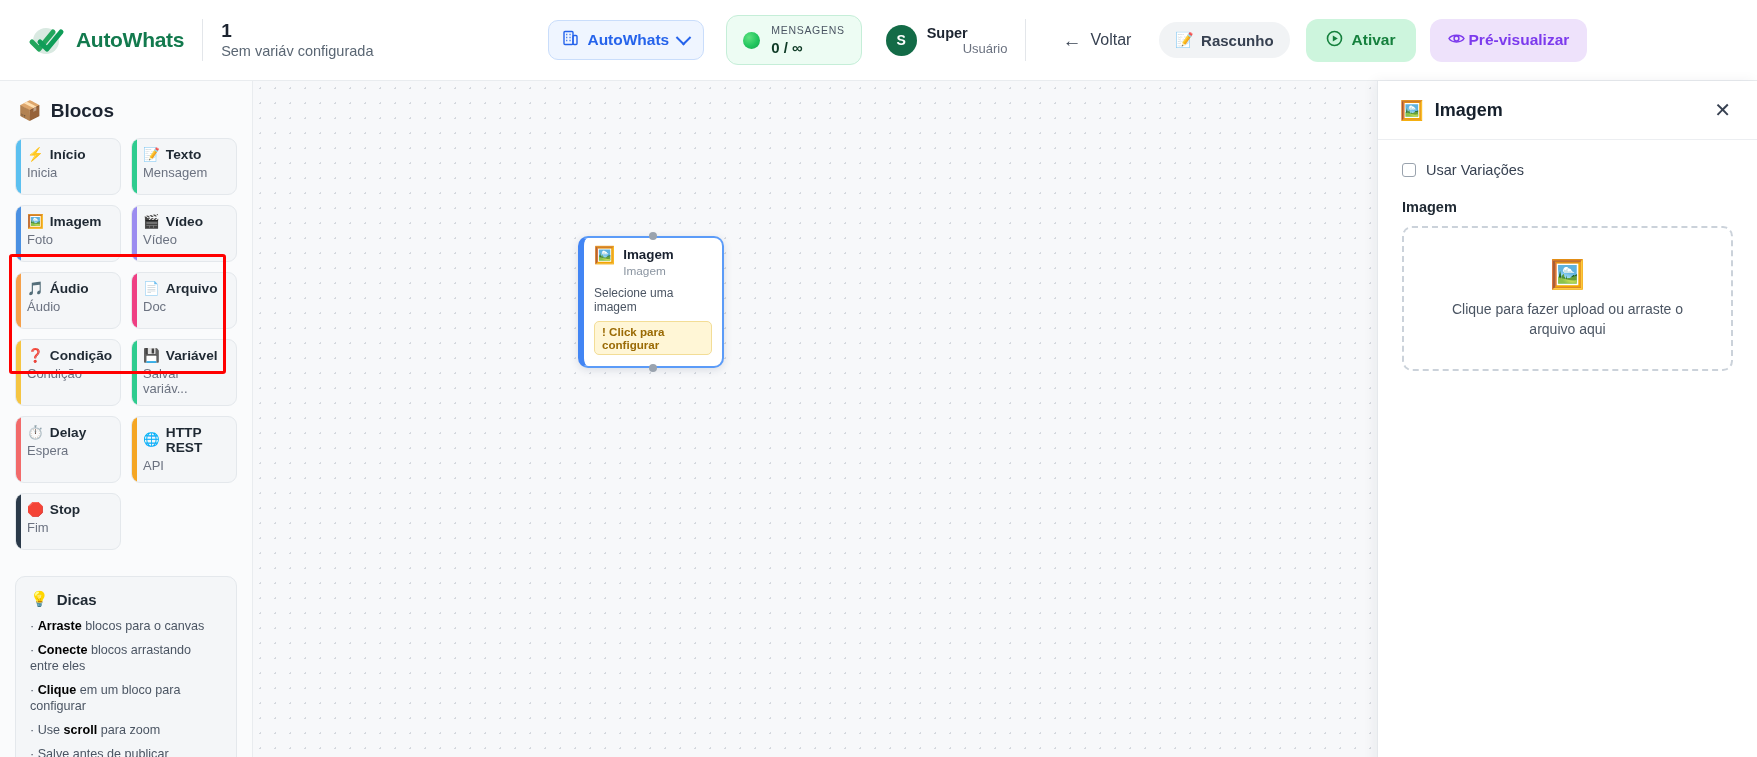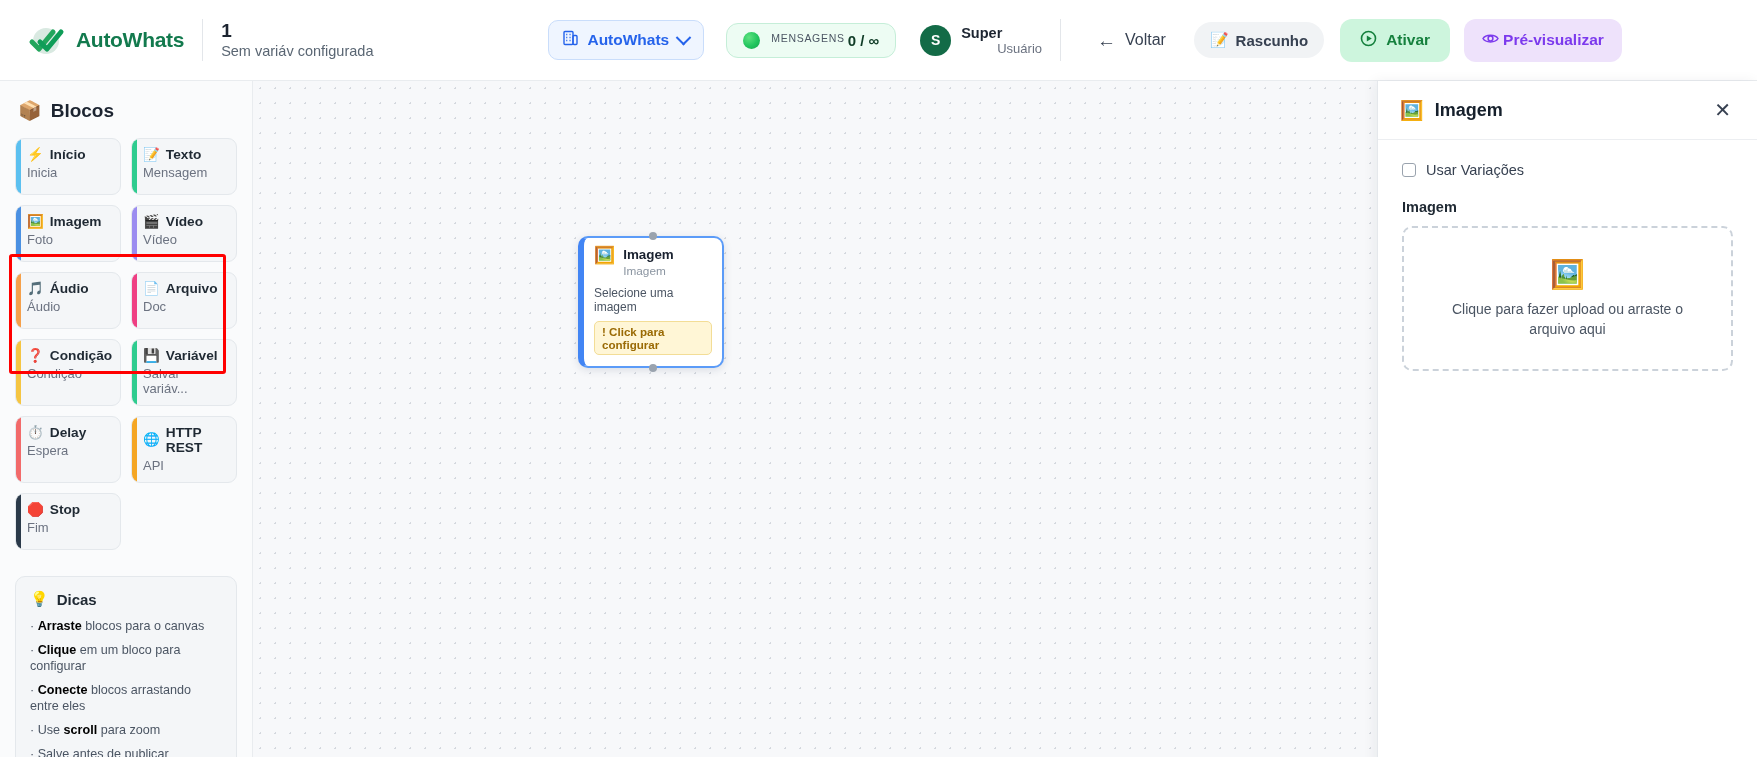--- a/index.html
+++ b/index.html
@@ -42,21 +42,21 @@
   .chev { width: 11px; height: 11px; border-right: 2px solid #2563eb; border-bottom: 2px solid #2563eb;
           transform: rotate(45deg) translate(-2px,-2px); }
 
   .pill-msgs {
     display: flex; align-items: center; gap: 11px;
     background: #edfcf3; border: 1px solid #c5eed8;
     border-radius: 12px; padding: 8px 16px; margin-left: 22px;
   }
   .dot-green { width: 17px; height: 17px; border-radius: 50%;
     background: radial-gradient(circle at 35% 32%, #5ee27f 0%, #22c55e 55%, #16a34a 100%); }
-  .msg-col { display: flex; flex-direction: row; gap: 3px; }
+  .msg-col { display: flex; flex-direction: column; gap: 3px; }
   .msg-label { font-size: 10.5px; letter-spacing: 0.7px; color: #4b5563; }
   .msg-value { font-size: 15px; font-weight: bold; color: #0f3b26; }
 
   .user-box { display: flex; align-items: center; gap: 10px; margin-left: 24px; }
   .avatar { width: 31px; height: 31px; border-radius: 50%; background: #136b47;
     color: #fff; font-size: 14px; font-weight: bold; display: flex; align-items: center; justify-content: center; }
   .user-col { display: flex; flex-direction: column; gap: 0px; }
   .user-name { font-size: 14.5px; font-weight: bold; color: #1c2430; }
   .user-role { font-size: 13px; color: #6b7280; padding-left: 36px; }
 
@@ -374,22 +374,22 @@
         </div>
       <div class="hl-box"></div>
 
       <div class="tips">
         <div class="tips-title">
           <span>💡</span>
           <span>Dicas</span>
         </div>
         <div id="tips-list">
             <div class="tip">· <b>Arraste</b> blocos para o canvas</div>
+            <div class="tip">· <b>Conecte</b> blocos arrastando entre eles</div>
             <div class="tip">· <b>Clique</b> em um bloco para configurar</div>
-            <div class="tip">· <b>Conecte</b> blocos arrastando entre eles</div>
             <div class="tip">· Use <b>scroll</b> para zoom</div>
             <div class="tip">· Salve antes de publicar</div>
           </div>
       </div>
     </div>
 
     <div class="canvas">
       <div class="node">
         <span class="handle top"></span>
         <div class="node-head">

